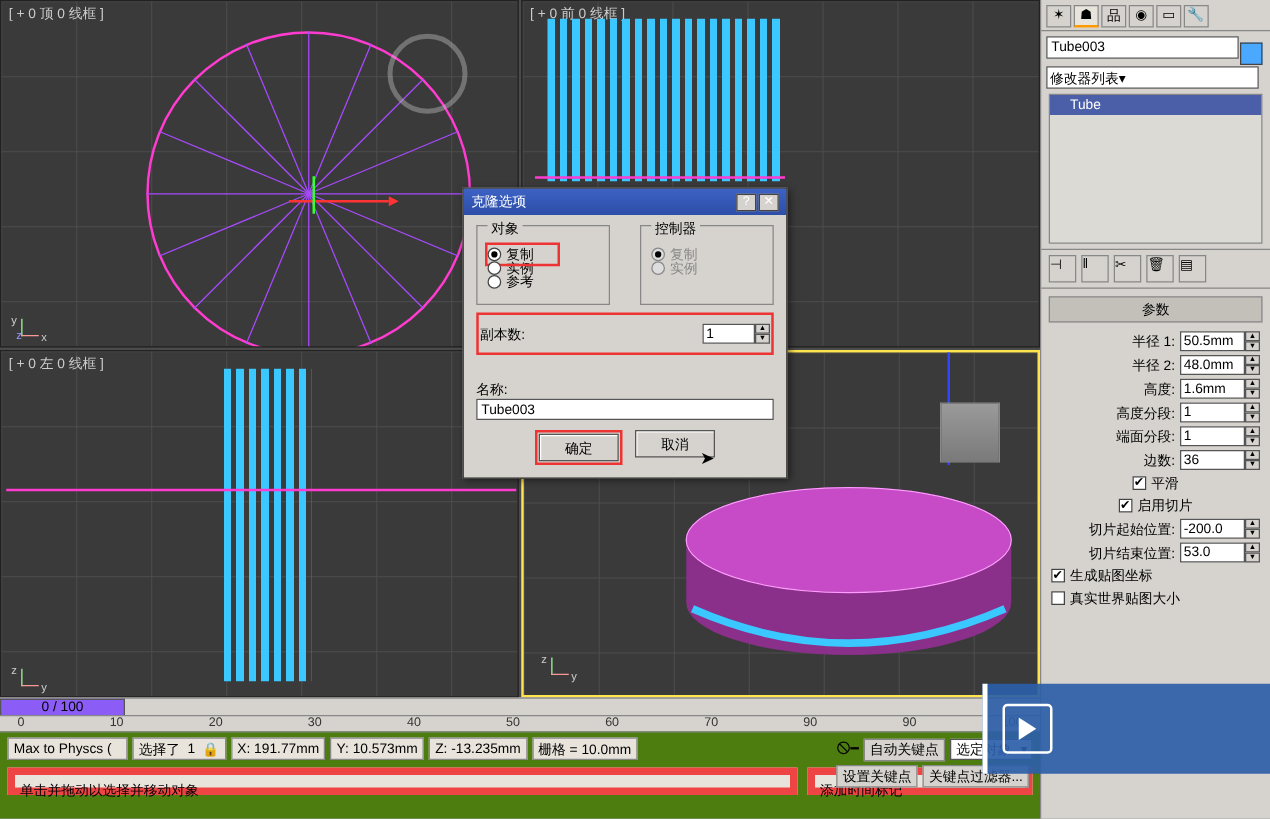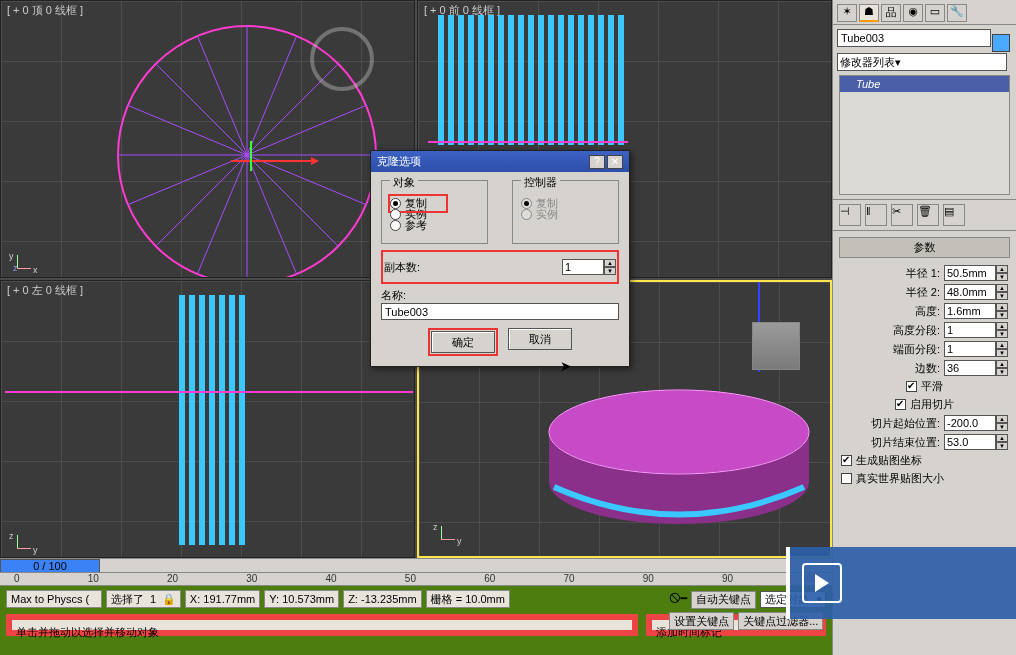--- a/index.html
+++ b/index.html
@@ -53,36 +53,36 @@
 
   
   .right-panel { position:absolute; top:0; right:0; width:184px; height:655px; background:#d6d3ce; border-left:1px solid #888;}
   .rp-tabs { display:flex; gap:2px; padding:4px 4px 2px; border-bottom:1px solid #888;}
   .rp-tab { width:20px; height:18px; background:#d6d3ce; border:1px solid #888; text-align:center;}
   .rp-tab.active { background:#e8e4dc; border-bottom:2px solid #ff9a00;}
   .rp-input { width:154px; height:18px; border:1px solid #555; background:#fff; margin:4px 4px; padding:1px 3px;}
   .rp-color { width:18px; height:18px; background:#4aa9ff; border:1px solid #444; position:absolute; top:34px; right:6px;}
   .rp-select { width:170px; height:18px; border:1px solid #555; background:#fff; margin:2px 4px; display:flex; align-items:center; padding:0 2px;}
   .rp-modstack { margin:4px 6px; height:120px; background:#dcdad4; border:1px solid #888;}
-  .rp-modstack .stack-item { background:#4a5fa8; color:#fff; padding:2px 16px;font-style:italic;}
+  .rp-modstack .stack-item { background:#4a5fa8; color:#fff; padding:2px 16px;}
   .rp-icons { display:flex; gap:4px; padding:4px 6px; border-top:1px solid #888; border-bottom:1px solid #888;}
   .rp-icon { width:22px; height:22px; background:#d6d3ce; border:1px solid #888;}
   .rollout { margin:6px 0;}
   .rollout-header { background:#c3c0ba; text-align:center; padding:2px; border:1px solid #888; margin:0 6px;}
   .rollout-body { padding:4px 8px;}
   .param-row { display:flex; align-items:center; justify-content:flex-end; gap:4px; margin:3px 0;}
   .param-row .plabel { flex:1; text-align:right;}
   .param-row .spinner input { width:52px;}
   .check-row { display:flex; align-items:center; gap:4px; margin:3px 0;}
   .check { width:11px; height:11px; border:1px solid #444; background:#fff; display:inline-block; position:relative;}
   .check.checked::after { content:"✔"; position:absolute; top:-2px; left:0; font-size:10px;}
 
   
   .timeline { position:absolute; top:558px; left:0; width:832px; height:28px; background:#d6d3ce; border-top:1px solid #888;}
-  .time-slider { position:absolute; top:0; left:0; width:100px; height:14px; background:#3b82f6; border:1px solid #555; text-align:center; line-height:12px;}
+  .time-slider { position:absolute; top:0; left:0; width:100px; height:14px; background:#8b5cf6; border:1px solid #555; text-align:center; line-height:12px;}
   .time-ruler { position:absolute; bottom:0; left:0; right:0; height:14px; background:#d6d3ce; border-top:1px solid #888;}
   .ruler-marks { position:absolute; inset:0; display:flex; justify-content:space-between; padding:0 14px;}
   .ruler-marks span { font-size:10px; color:#333;}
 
   
   .status-bar { position:absolute; bottom:0; left:0; right:184px; height:70px; background:#4d7c0f; border-top:1px solid #888;}
   .sb-top { display:flex; align-items:center; gap:4px; padding:4px 6px;}
   .sb-box { border:1px solid #888; background:#e8e4dc; height:18px; display:flex; align-items:center; padding:0 4px;}
   .sb-bot { display:flex; align-items:center; gap:8px; padding:2px 6px;}
   .sb-bot .prompt { border:6px solid #ef4444; background:#e8e4dc; height:18px; flex:1; padding:5px 4px;}
@@ -229,21 +229,21 @@
         <div class="spinner">
           <input value="1" style="">
           <div class="spin-btns">
               <div class="sp">▲</div>
               <div class="sp">▼</div>
             </div>
         </div>
       </div>
     </div>
 
-    <div style="margin-top:4px">名称:</div>
+    <div style="margin-top:20px">名称:</div>
     <input class="name-input" value="Tube003" style="">
 
     <div class="dlg-actions">
       <span class="red-box"><button>确定</button></span>
       <button>取消</button>
     </div>
   </div>
 </div>
 <div class="cursor-ptr">➤</div>
 

